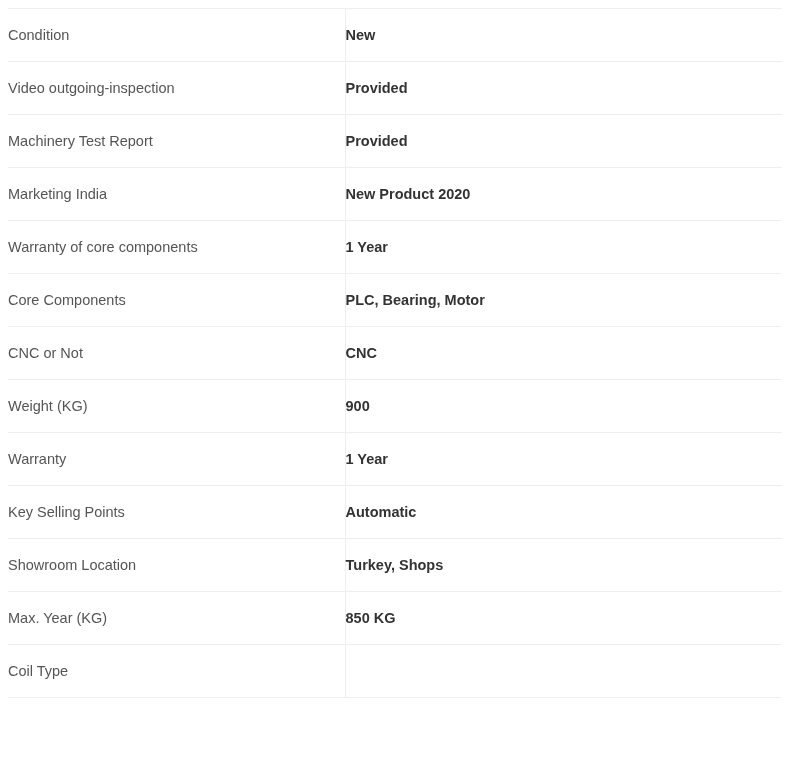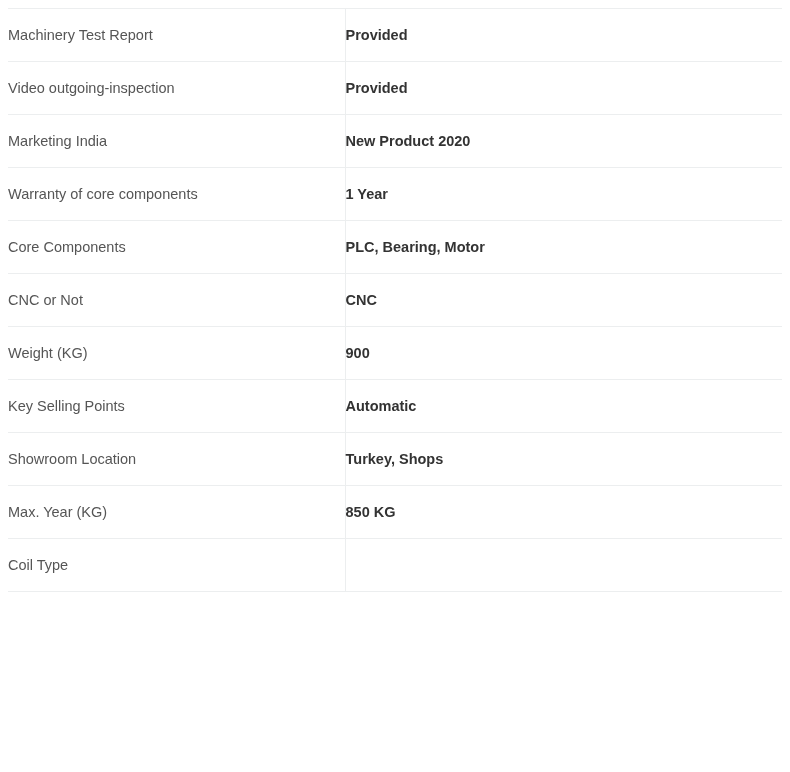--- a/index.html
+++ b/index.html
@@ -57,27 +57,33 @@
 <body>
 
 <div class="spec-wrap">
   <table class="spec-table">
     <colgroup>
       <col class="c-key">
       <col class="c-val">
     </colgroup>
     <tbody>
       <tr>
-        <td class="key">Machinery Test Report</td>
+        <td class="key">Condition</td>
+        <td class="val">
+            <span class="line">New</span>
+          </td>
+      </tr>
+      <tr>
+        <td class="key">Video outgoing-inspection</td>
         <td class="val">
             <span class="line">Provided</span>
           </td>
       </tr>
       <tr>
-        <td class="key">Video outgoing-inspection</td>
+        <td class="key">Machinery Test Report</td>
         <td class="val">
             <span class="line">Provided</span>
           </td>
       </tr>
       <tr>
         <td class="key">Marketing India</td>
         <td class="val">
             <span class="line">New Product 2020</span>
           </td>
       </tr>
@@ -99,20 +105,26 @@
             <span class="line">CNC</span>
           </td>
       </tr>
       <tr>
         <td class="key">Weight (KG)</td>
         <td class="val">
             <span class="line">900</span>
           </td>
       </tr>
       <tr>
+        <td class="key">Warranty</td>
+        <td class="val">
+            <span class="line">1 Year</span>
+          </td>
+      </tr>
+      <tr>
         <td class="key">Key Selling Points</td>
         <td class="val">
             <span class="line">Automatic</span>
           </td>
       </tr>
       <tr>
         <td class="key">Showroom Location</td>
         <td class="val">
             <span class="line">Turkey, Shops</span>
           </td>

